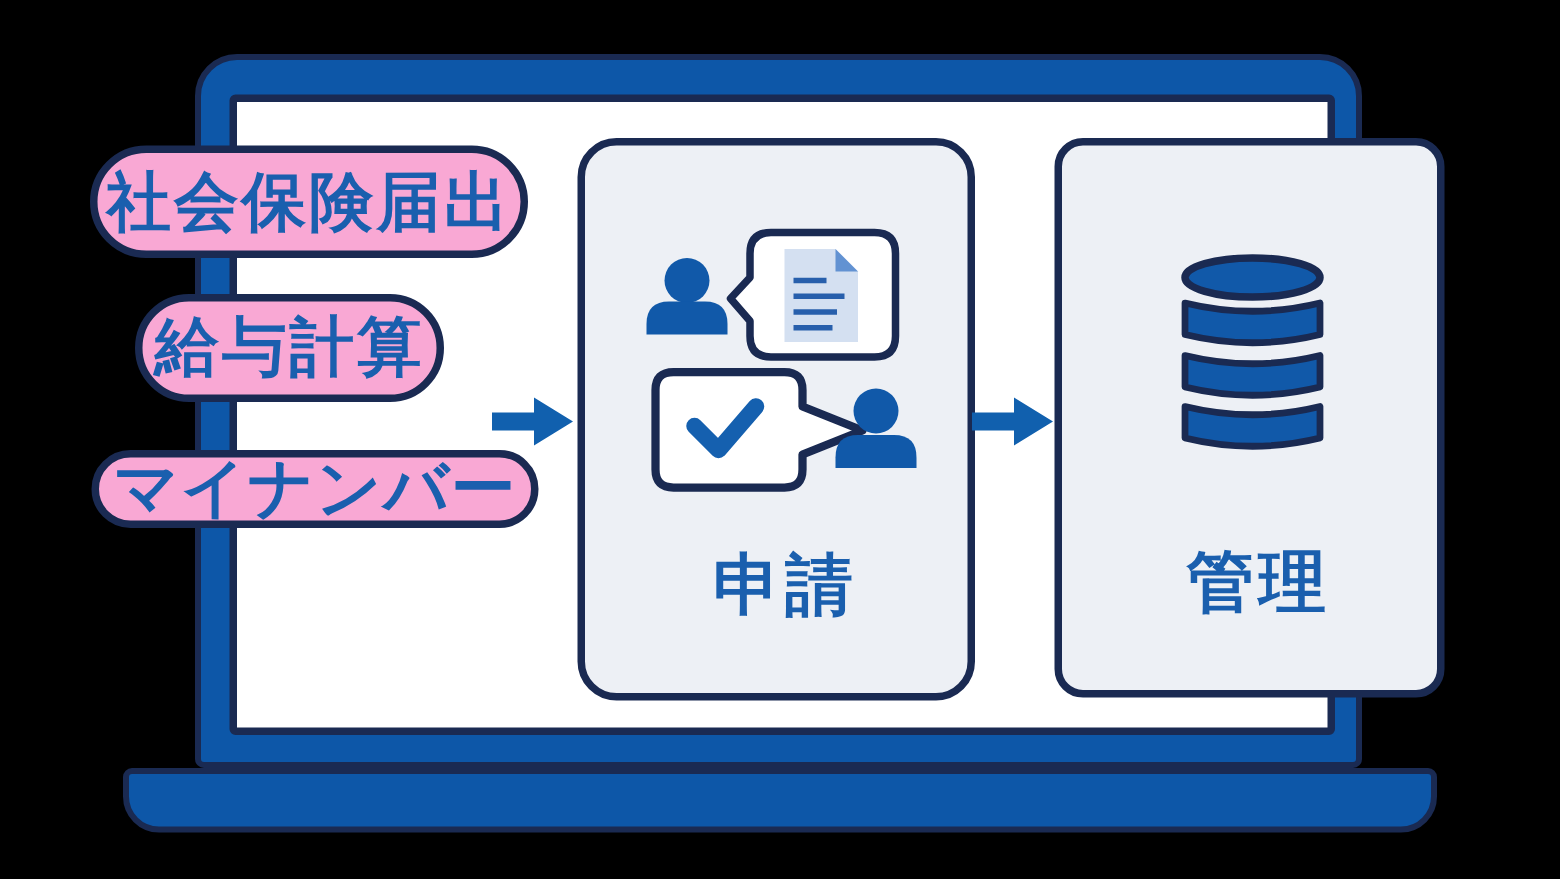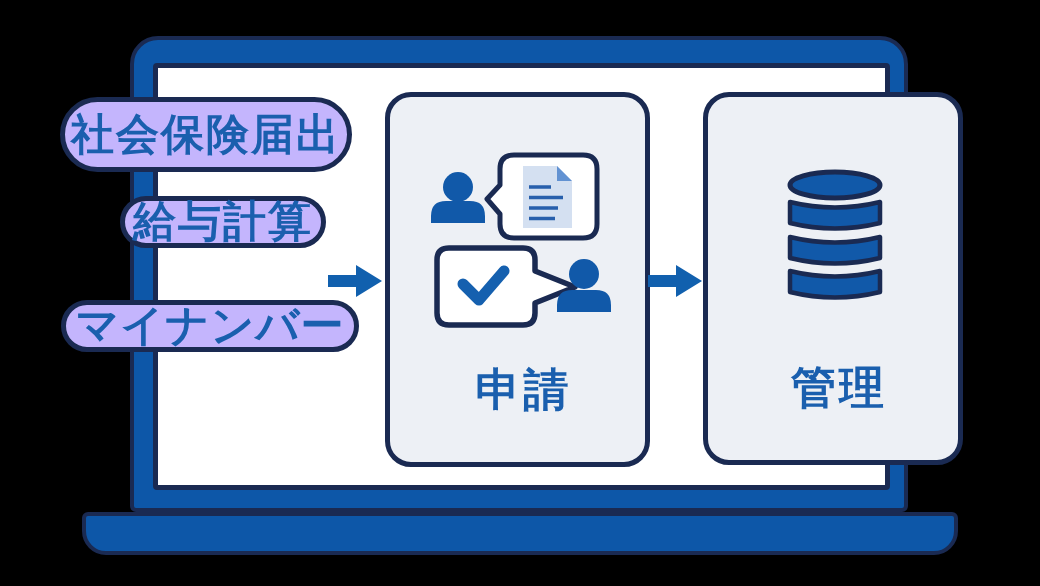--- a/index.html
+++ b/index.html
@@ -19,36 +19,36 @@
   }
   .laptop-base{
     position:absolute; left:82px; top:512px; width:876px; height:43px;
     background:#0d57a8; border:4px solid #1a2a52;
     border-radius:6px 6px 24px 24px; z-index:1;
   }
 
   
   .pill{
     position:absolute; z-index:4;
-    background:#c4b5fd; border:5px solid #1a2a52; border-radius:999px;
+    background:#f9a8d4; border:5px solid #1a2a52; border-radius:999px;
     display:flex; align-items:center; justify-content:center;
     color:#1a5fae; font-weight:bold; font-size:43px; letter-spacing:2px;
   }
   .pill1{ left:60px;  top:97px;  width:292px; height:75px; }
-  .pill2{ left:120px; top:196px; width:206px; height:52px; }
+  .pill2{ left:90px; top:196px; width:206px; height:72px; }
   .pill3{ left:61px;  top:300px; width:298px; height:52px; letter-spacing:1px; }
   .pill4{ left:97px;  top:401px; width:216px; height:72px; }
 
   
   .panel{
     position:absolute; top:92px; height:375px; z-index:2;
     background:#edf0f5; border:5px solid #1a2a52; border-radius:26px;
   }
   .panel-shinsei{ left:385px; width:265px; }
-  .panel-kanri{ left:703px; width:260px; height:373px; }
+  .panel-kanri{ left:703px; width:260px; height:373px;border-radius:19px; }
   .panel-label{
     position:absolute; left:0; right:0; bottom:42px; text-align:center;
     color:#1a5fae; font-weight:bold; font-size:45px; letter-spacing:3px;padding-left:12px;
   }
   .panel-icons{ position:absolute; }
   .icons-shinsei{ left:35px; top:51px; width:192px; height:180px; }
   .icons-kanri{ left:70px; top:68px; width:114px; height:142px; }
 
   
   .arrow{ position:absolute; width:56px; height:36px; z-index:3; }

